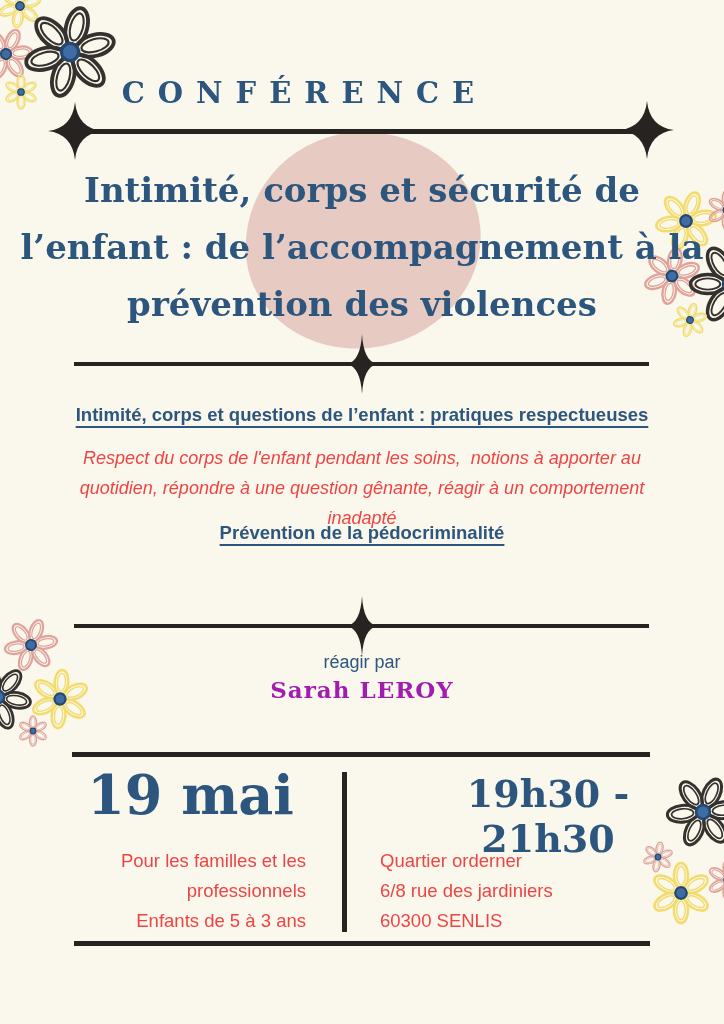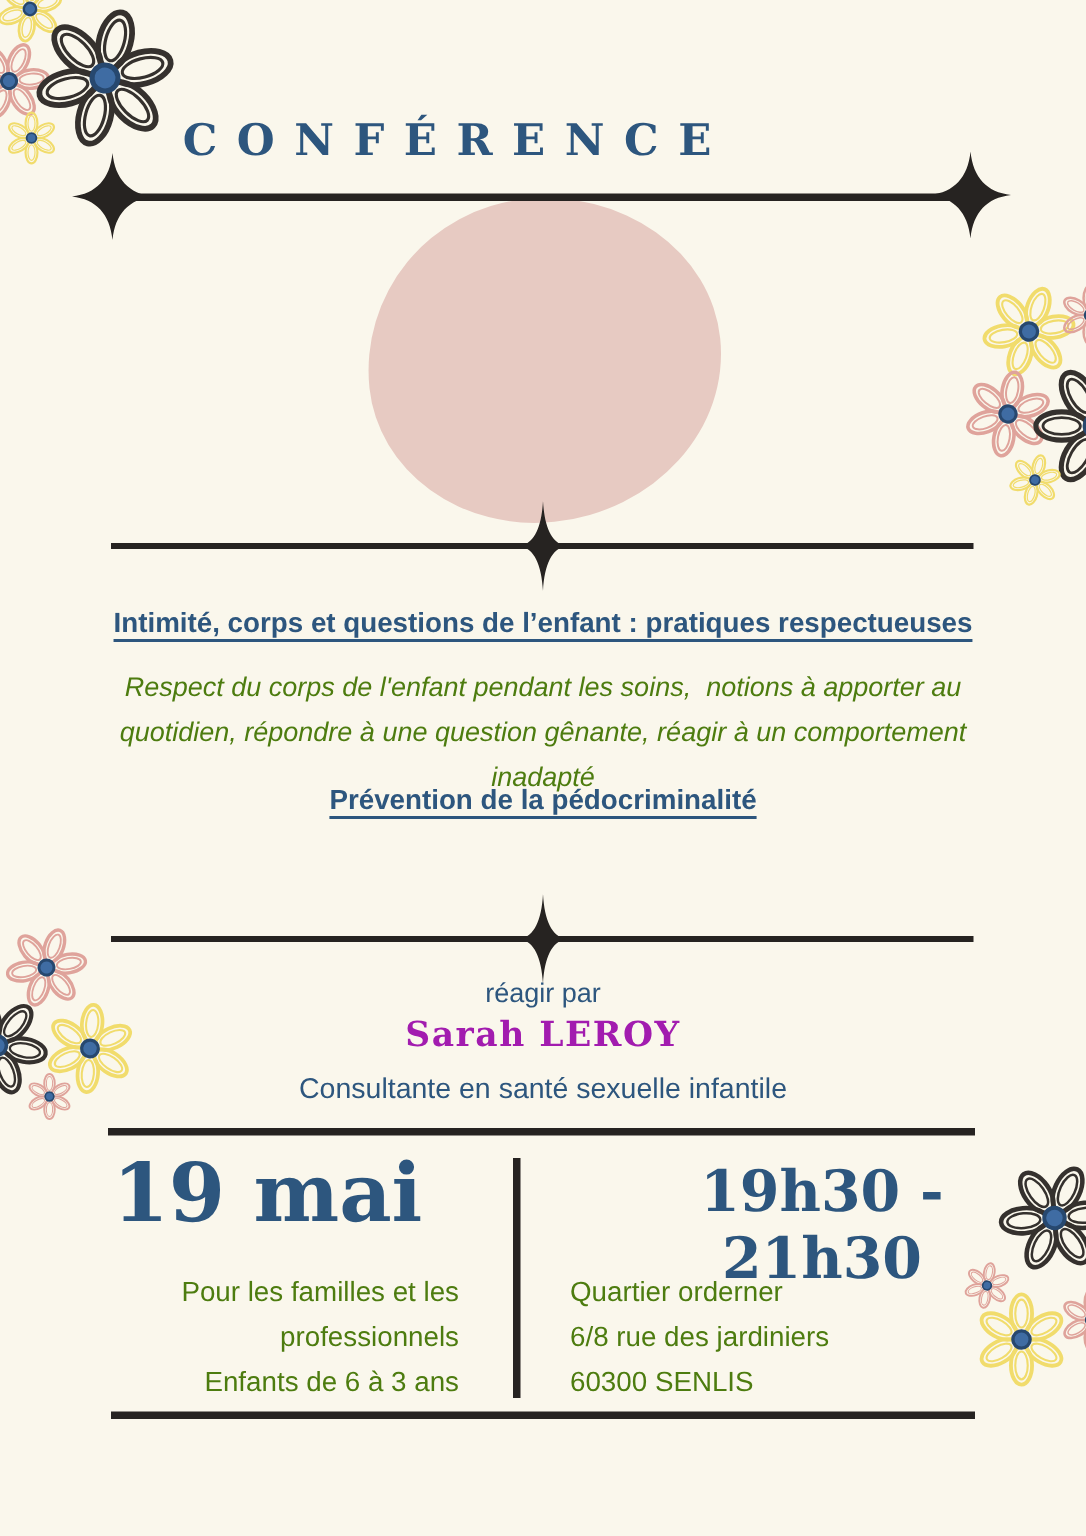--- a/index.html
+++ b/index.html
@@ -29,21 +29,21 @@
   #vrule{left:342px;top:772px;width:5px;height:160px;background:#262321;position:absolute;}
   
   #blob{
     left:245px;top:132px;width:236px;height:216px;
     background:#E7CAC2;
     border-radius:49% 51% 52% 48% / 53% 49% 51% 47%;
     transform:rotate(-6deg);
   }
   
   .blue{color:#2D567E;}
-  .salmon{color:#4d7c0f;}
+  .salmon{color:#ef4444;}
   #kicker{
     left:0;top:76px;width:596px;
     text-align:center;
     font-family:"DejaVu Serif", serif;
     font-weight:bold;font-size:29px;
     letter-spacing:13px;padding-left:13px;box-sizing:border-box;
   }
   #main-title{
     left:0;top:162px;width:724px;
     text-align:center;
@@ -68,21 +68,21 @@
   #body-2{top:556px;}
   #speaker-intro{left:0;top:652px;width:724px;text-align:center;font-size:18px;}
   #speaker-name{
     left:0;top:676px;width:724px;text-align:center;
     font-family:"DejaVu Serif", serif;font-weight:bold;
     font-size:23px;letter-spacing:1px;color:#a21caf;
   }
   #speaker-role{left:0;top:716px;width:724px;text-align:center;font-size:19px;}
   
   #event-date{
-    left:75px;top:763px;width:231px;text-align:left;
+    left:75px;top:763px;width:231px;text-align:center;
     font-family:"DejaVu Serif", serif;font-weight:bold;font-size:54px;
   }
   #event-audience{
     left:75px;top:846px;width:231px;text-align:right;
     font-size:18.5px;line-height:30px;
   }
   #event-time{
     left:380px;top:771px;width:280px;text-align:center;
     font-family:"DejaVu Serif", serif;font-weight:bold;font-size:38px;margin-left:28px;
   }
@@ -597,20 +597,25 @@
   <div id="kicker" class="abs blue">CONFÉRENCE</div>
 
   <div id="rule-1" class="rule"></div>
   <svg id="sparkle-1l" class="sparkle" viewBox="-30 -30 60 60" preserveAspectRatio="none">
       <path d="M0,-30 C2,-12 12,-2 30,0 C12,2 2,12 0,30 C-2,12 -12,2 -30,0 C-12,-2 -2,-12 0,-30 Z"></path>
     </svg>
   <svg id="sparkle-1r" class="sparkle" viewBox="-30 -30 60 60" preserveAspectRatio="none">
       <path d="M0,-30 C2,-12 12,-2 30,0 C12,2 2,12 0,30 C-2,12 -12,2 -30,0 C-12,-2 -2,-12 0,-30 Z"></path>
     </svg>
 
+  <div id="main-title" class="abs blue">
+    <div>Intimité, corps et sécurité de</div>
+    <div>l’enfant : de l’accompagnement à la</div>
+    <div>prévention des violences</div>
+  </div>
 
   <div id="rule-2" class="rule"></div>
   <svg id="sparkle-2" class="sparkle" viewBox="-30 -30 60 60" preserveAspectRatio="none">
       <path d="M0,-30 C2,-12 12,-2 30,0 C12,2 2,12 0,30 C-2,12 -12,2 -30,0 C-12,-2 -2,-12 0,-30 Z"></path>
     </svg>
 
   <div id="heading-1" class="abs blue section-heading">Intimité, corps et questions de l’enfant : pratiques respectueuses</div>
   <div id="body-1" class="abs salmon section-body">
     <div>Respect du corps de l'enfant pendant les soins,  notions à apporter au</div>
     <div>quotidien, répondre à une question gênante, réagir à un comportement</div>
@@ -619,29 +624,28 @@
 
   <div id="heading-2" class="abs blue section-heading">Prévention de la pédocriminalité</div>
 
   <div id="rule-3" class="rule"></div>
   <svg id="sparkle-3" class="sparkle" viewBox="-30 -30 60 60" preserveAspectRatio="none">
       <path d="M0,-30 C2,-12 12,-2 30,0 C12,2 2,12 0,30 C-2,12 -12,2 -30,0 C-12,-2 -2,-12 0,-30 Z"></path>
     </svg>
 
   <div id="speaker-intro" class="abs blue">réagir par</div>
   <div id="speaker-name" class="abs">Sarah LEROY</div>
-  <div id="speaker-role" class="abs blue">Consultante en santé sexuelle infantile</div>
 
   <div id="rule-4" class="rule"></div>
 
   <div id="event-date" class="abs blue">19 mai</div>
   <div id="event-audience" class="abs salmon">
     <div>Pour les familles et les</div>
     <div>professionnels</div>
-    <div>Enfants de 6 à 3 ans</div>
+    <div>Enfants de 5 à 3 ans</div>
   </div>
   <div id="vrule"></div>
   <div id="event-time" class="abs blue">19h30 - 21h30</div>
   <div id="event-location" class="abs salmon">
     <div>Quartier orderner</div>
     <div>6/8 rue des jardiniers</div>
     <div>60300 SENLIS</div>
   </div>
 
   <div id="rule-5" class="rule"></div>

